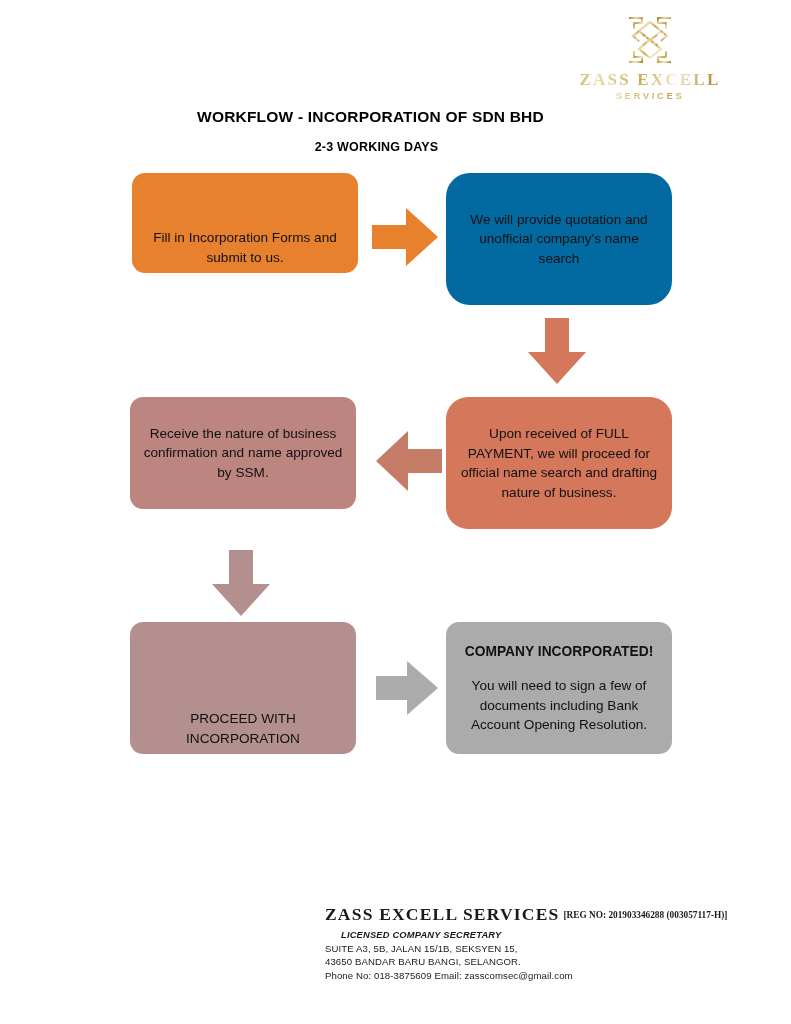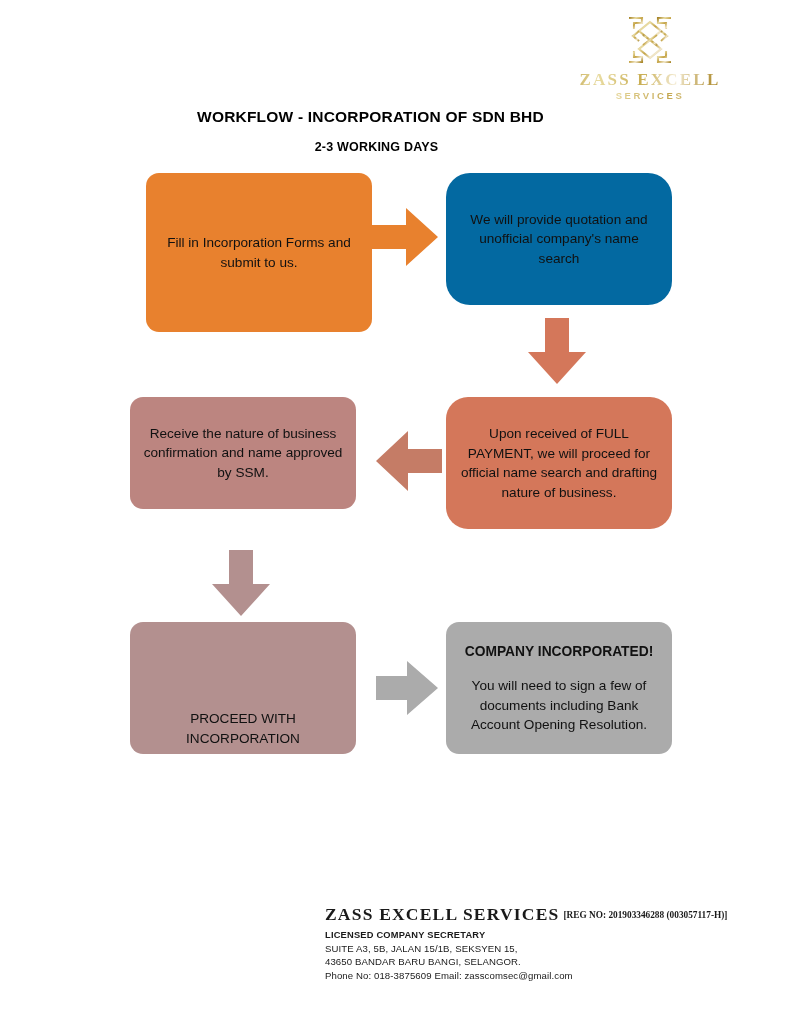--- a/index.html
+++ b/index.html
@@ -93,21 +93,21 @@
     text-align: center;
     color: #111111;
   }
   .flow-box .box-heading {
     font-weight: bold;
     font-size: 13.8px;
     line-height: 21px;
     margin-bottom: 2px;
   }
 
-  #box-1 { left: 146px; top: 173px;  width: 226px; height: 159px; background: #E8812E; }
+  #box-1 { left: 132px; top: 173px;  width: 226px; height: 100px; background: #E8812E; justify-content: flex-end; }
   #box-2 { left: 446px; top: 173px;  width: 226px; height: 132px; background: #0369a1; border-radius: 24px; }
   #box-3 { left: 130px; top: 397px;  width: 226px; height: 112px; background: #BC8580; }
   #box-4 { left: 446px; top: 397px;  width: 226px; height: 132px; background: #D4775A; border-radius: 22px; }
   #box-5 { left: 130px; top: 622px;  width: 226px; height: 132px; background: #B3908F; justify-content: flex-end; }
   #box-6 { left: 446px; top: 622px;  width: 226px; height: 132px; background: #ABABAB; gap: 12px; }
 
   
   .arrow { position: absolute; }
   #arrow-1 { left: 372px; top: 206px;  width: 66px; height: 62px; }
   #arrow-2 { left: 526px; top: 318px;  width: 62px; height: 66px; }
@@ -134,22 +134,24 @@
     font-family: "Liberation Serif", serif;
     font-size: 9.3px;
     font-weight: bold;
     letter-spacing: 0px;
     vertical-align: 2px;
     margin-left: 4px;
   }
   #footer-role {
     font-size: 9.3px;
     font-weight: bold;
+    font-style: italic;
     line-height: 13px;
     letter-spacing: 0.2px;
+    margin-left: 16px;
   }
   .footer-addr {
     font-size: 9.6px;
     line-height: 13.4px;
     letter-spacing: 0.1px;
   }
 </style>
 </head>
 <body>
 

